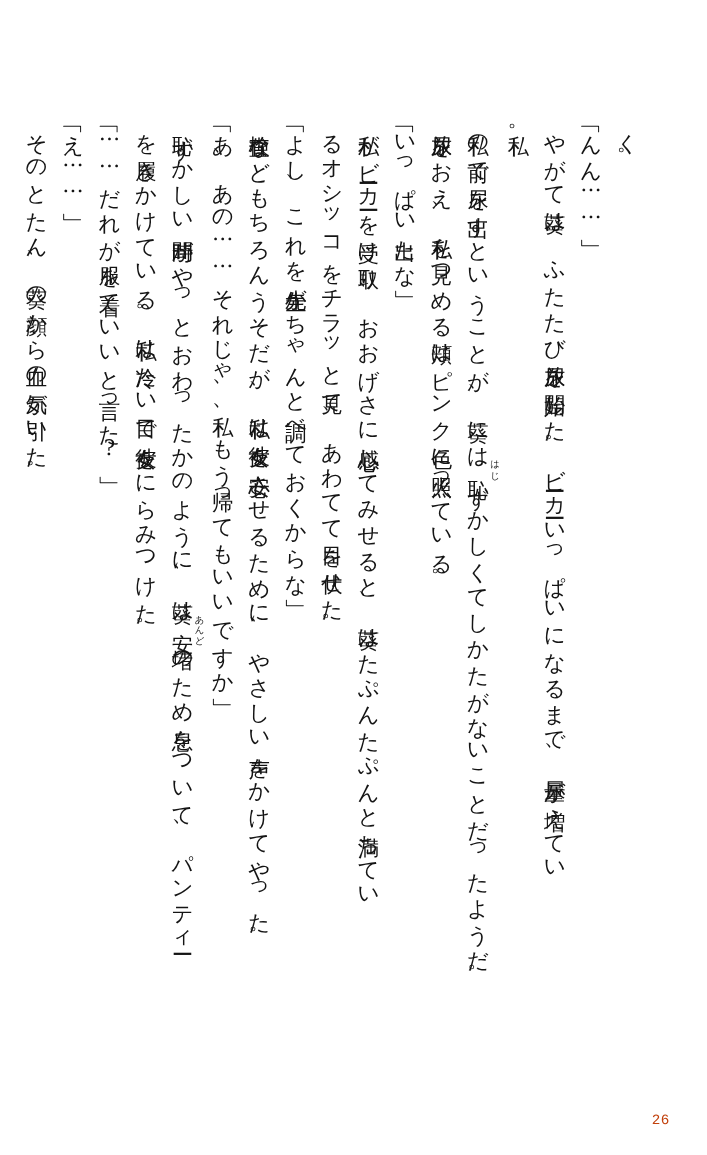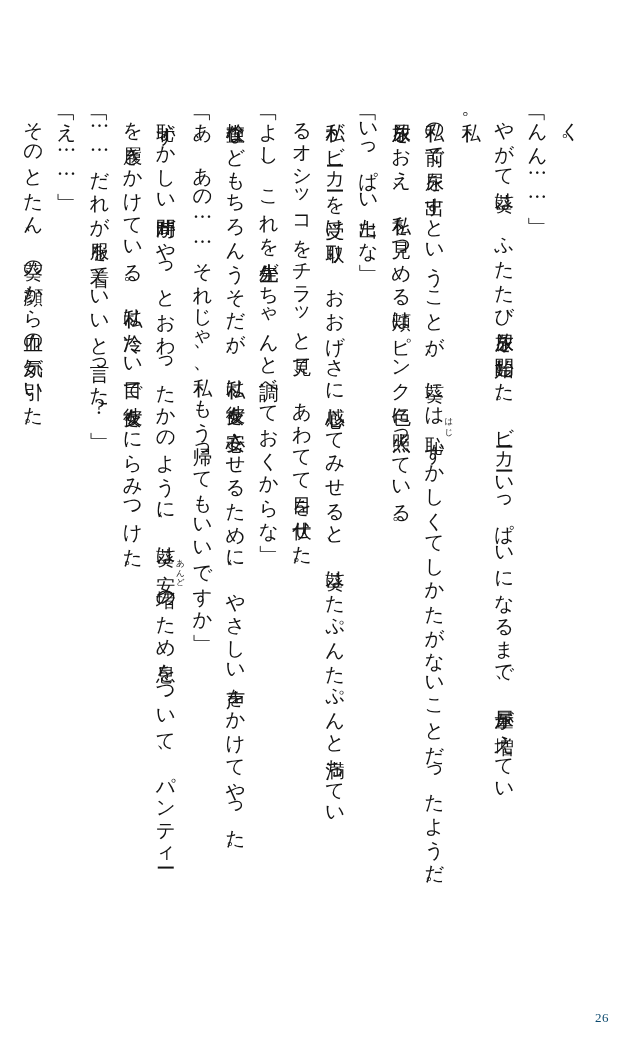--- a/index.html
+++ b/index.html
@@ -52,22 +52,22 @@
     font-size: 8.5px;
     letter-spacing: 0;
     line-height: 1;
     color: #222;
   }
   .page-number {
     position: absolute;
     bottom: 24px;
     right: 34px;
     font-size: 13px;
-    font-family: Liberation Serif, serif;
-    color: #0c4a6e;
+    font-family: Liberation Mono, monospace;
+    color: #c2410c;
     letter-spacing: 0.5px;
   }
 </style>
 </head>
 <body>
 
 <div class="page">
 
   <div class="text-body">
 

